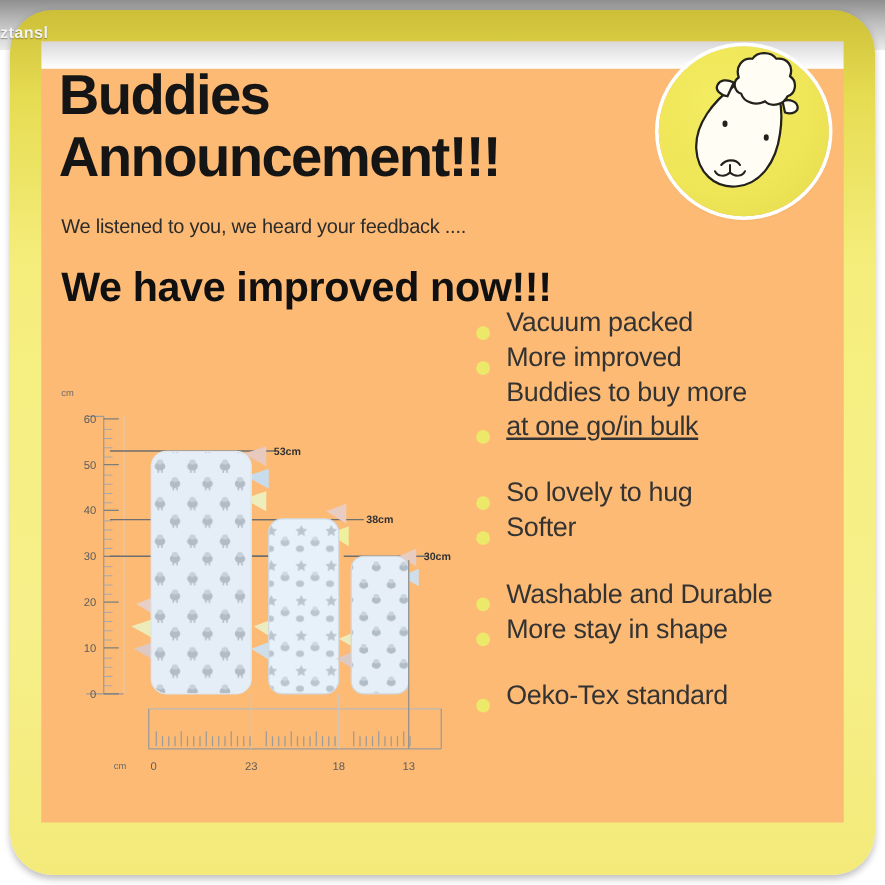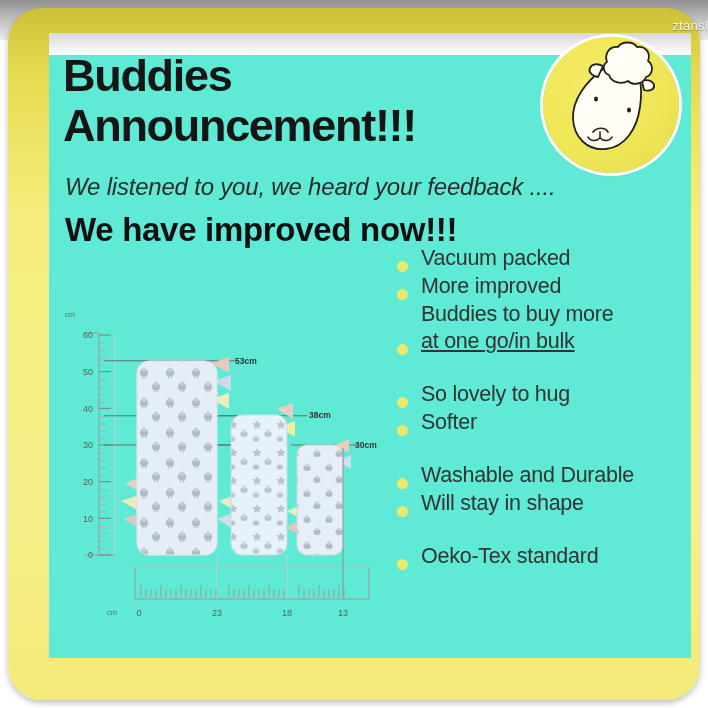--- a/index.html
+++ b/index.html
@@ -24,44 +24,44 @@
     position: absolute;
     left: 0; top: 0;
     width: 708px; height: 40px;
     background: linear-gradient(180deg,#8f8f8f 0%, #bdbdbd 45%, #ececec 100%);
   }
 
   #watermark {
     position: absolute;
     left: 0; top: 18px;
     width: 708px;
-    text-align: right;
+    text-align: left;
     font-size: 13px;
     color: #f2f2f2;
     letter-spacing: .3px;
     z-index: 6;
     text-shadow: 0 1px 1px rgba(0,0,0,.35);
+    font-weight: bold;
   }
 
   #yellow-frame {
     position: absolute;
     left: 8px; top: 8px;
     width: 692px; height: 692px;
     border-radius: 34px;
     background: linear-gradient(180deg,#cdc038 0%, #e6dc52 10%, #f5ee7d 30%, #f7f08a 70%, #f3ea7a 100%);
     box-shadow: 0 3px 6px rgba(0,0,0,.25);
   }
 
   #card {
     position: absolute;
     left: 33px; top: 33px;
     width: 642px; height: 625px;
-    background: #5eead4;
+    background: #fdba74;
     overflow: hidden;
-    margin-left: 16px;
   }
 
   
   #card-top-wash {
     position: absolute;
     left: 0; top: 0; width: 100%; height: 22px;
     background: linear-gradient(180deg,#d8d8d8 0%, #ffffff 100%);
   }
 
   
@@ -74,25 +74,24 @@
     font-weight: 900;
     letter-spacing: -1.3px;
     color: #151515;
     font-family: "Liberation Sans", sans-serif;
   }
   #headline .l2 { display:block; }
 
   #subtitle-1 {
     position: absolute;
     left: 16px; top: 140px;
-    font-size: 24px;
+    font-size: 16px;
     color: #2b2b2b;
     letter-spacing: -.2px;
     white-space: nowrap;
-    font-style: italic;
   }
   #subtitle-2 {
     position: absolute;
     left: 16px; top: 178px;
     font-size: 33px;
     font-weight: 700;
     color: #101010;
     letter-spacing: -.3px;
     white-space: nowrap;
   }
@@ -442,21 +441,21 @@
         </div>
       </div>
 
       <div class="bullet-group">
         <div class="bullet-row">
           <span class="bullet-dot"></span>
           <span class="bullet-text">Washable and Durable</span>
         </div>
         <div class="bullet-row">
           <span class="bullet-dot"></span>
-          <span class="bullet-text">Will stay in shape</span>
+          <span class="bullet-text">More stay in shape</span>
         </div>
       </div>
 
       <div class="bullet-group">
         <div class="bullet-row">
           <span class="bullet-dot"></span>
           <span class="bullet-text">
             <span>Oeko-Tex standard</span>
           </span>
         </div>

